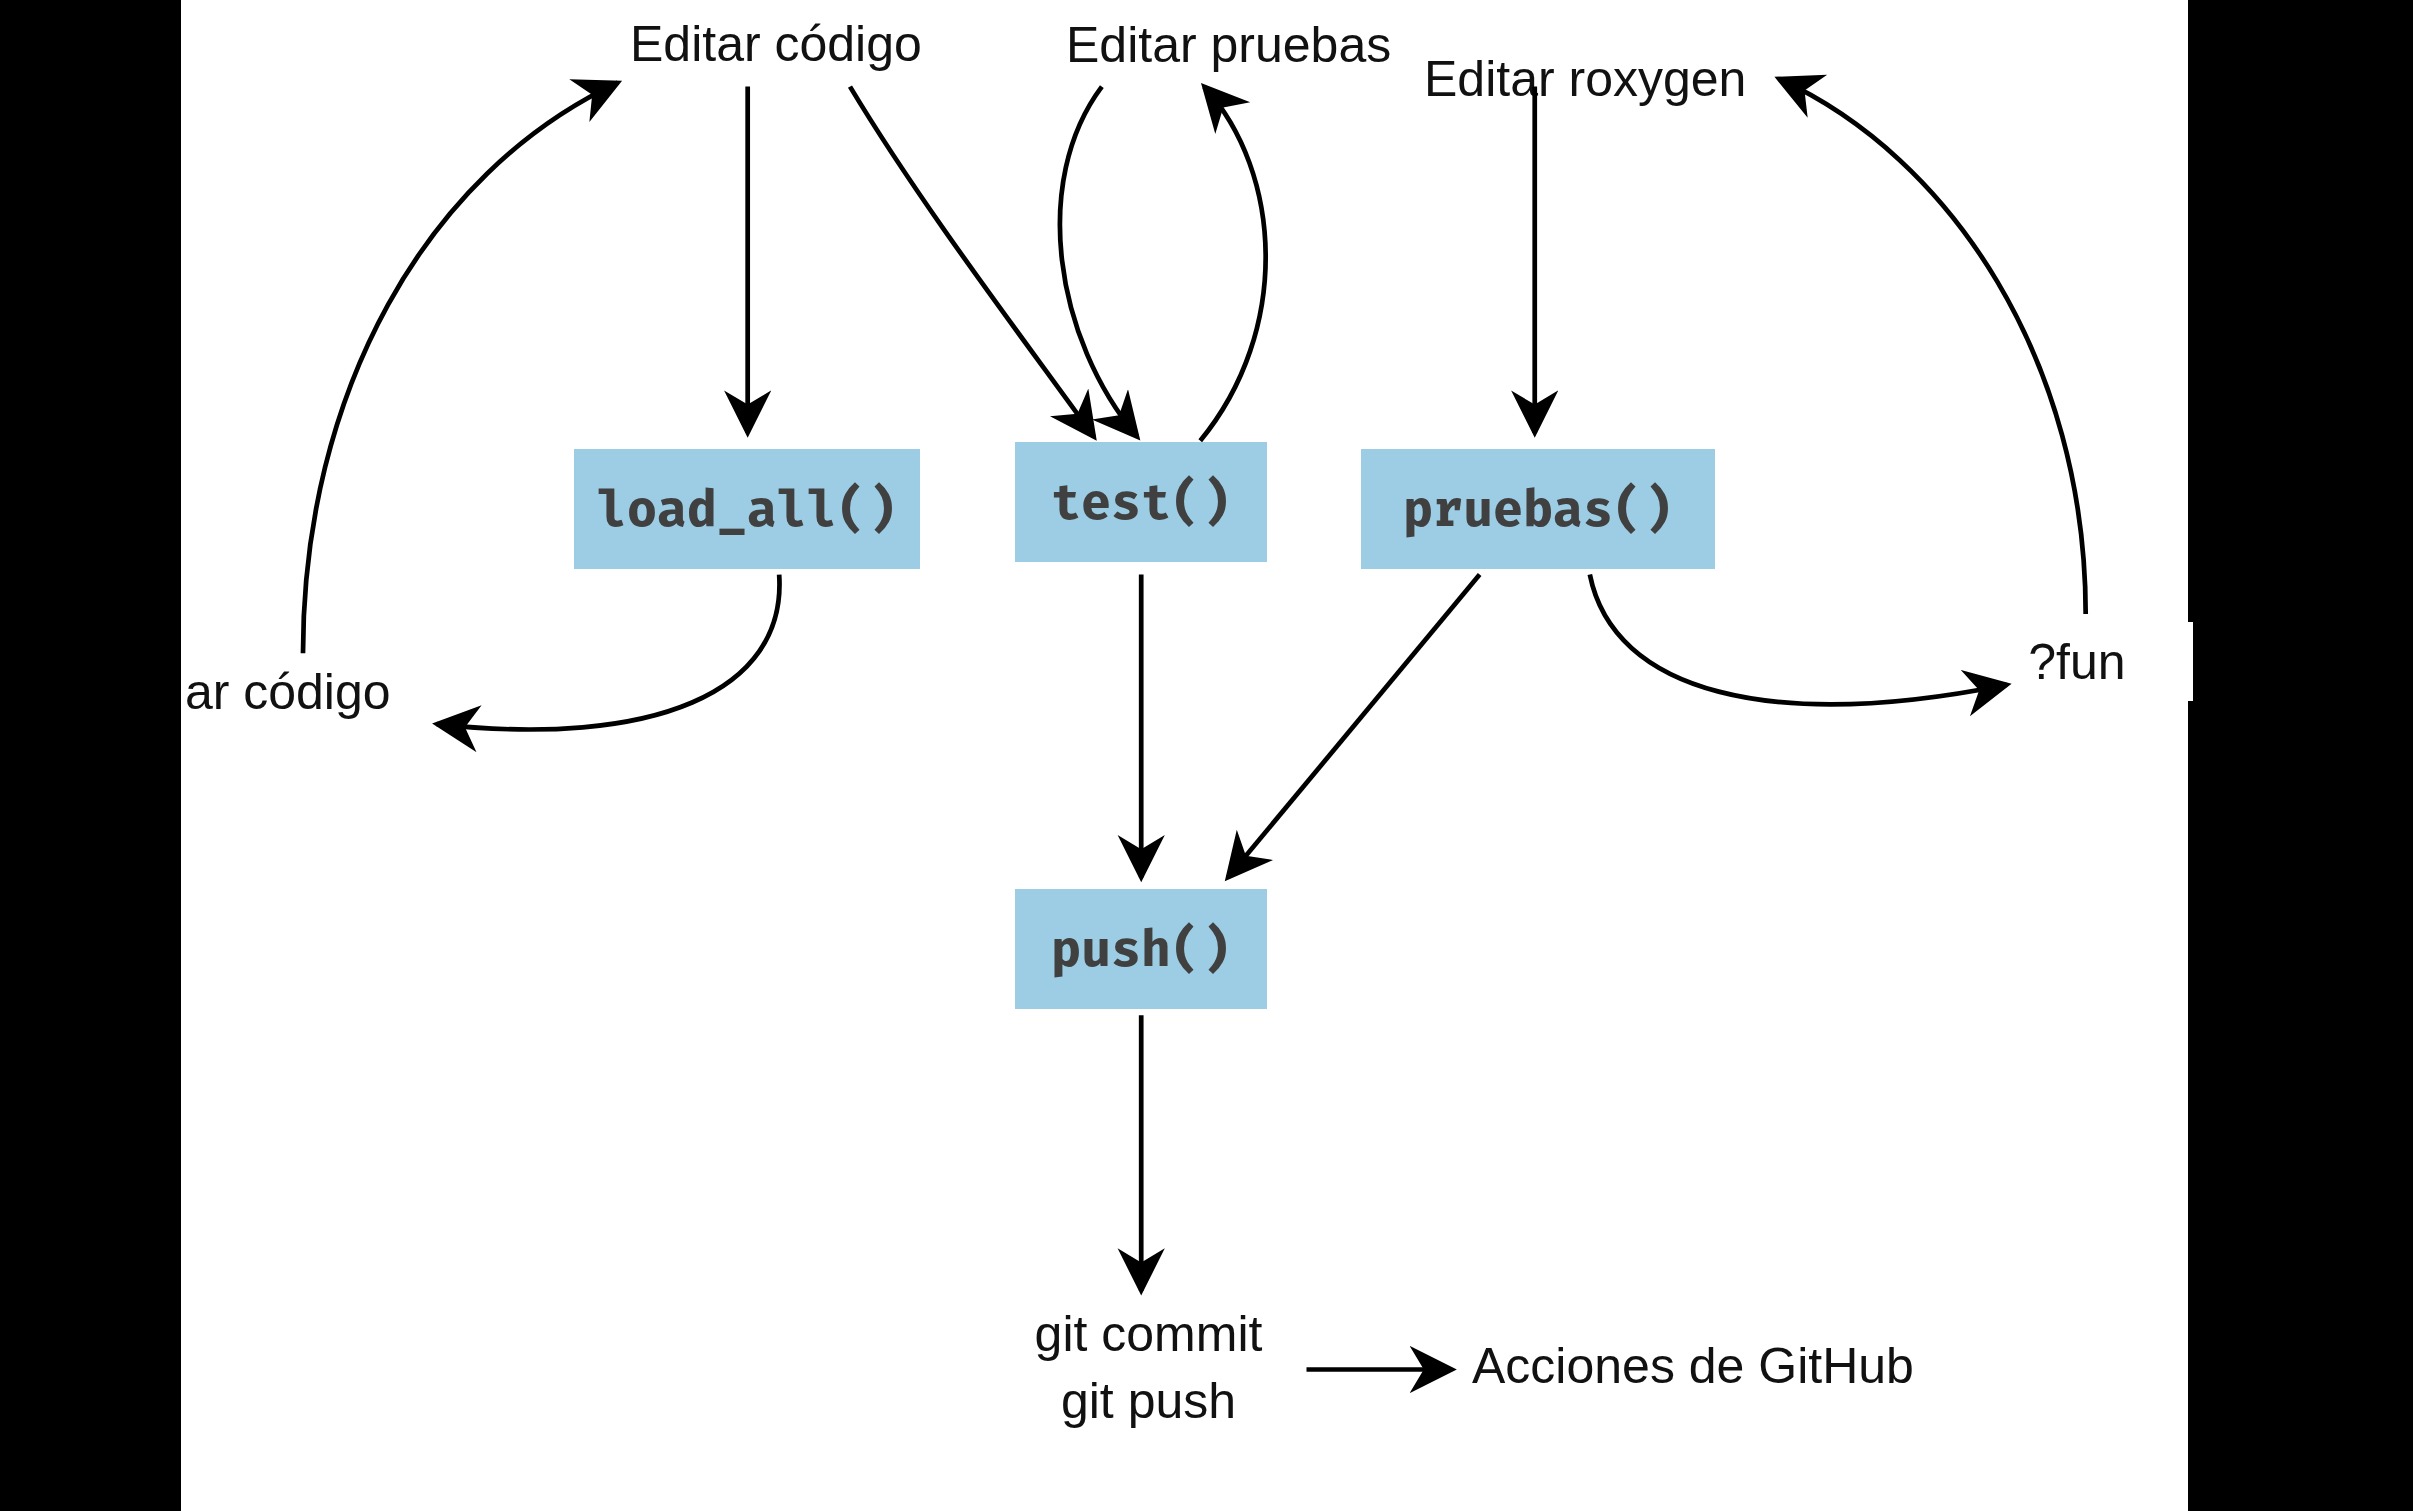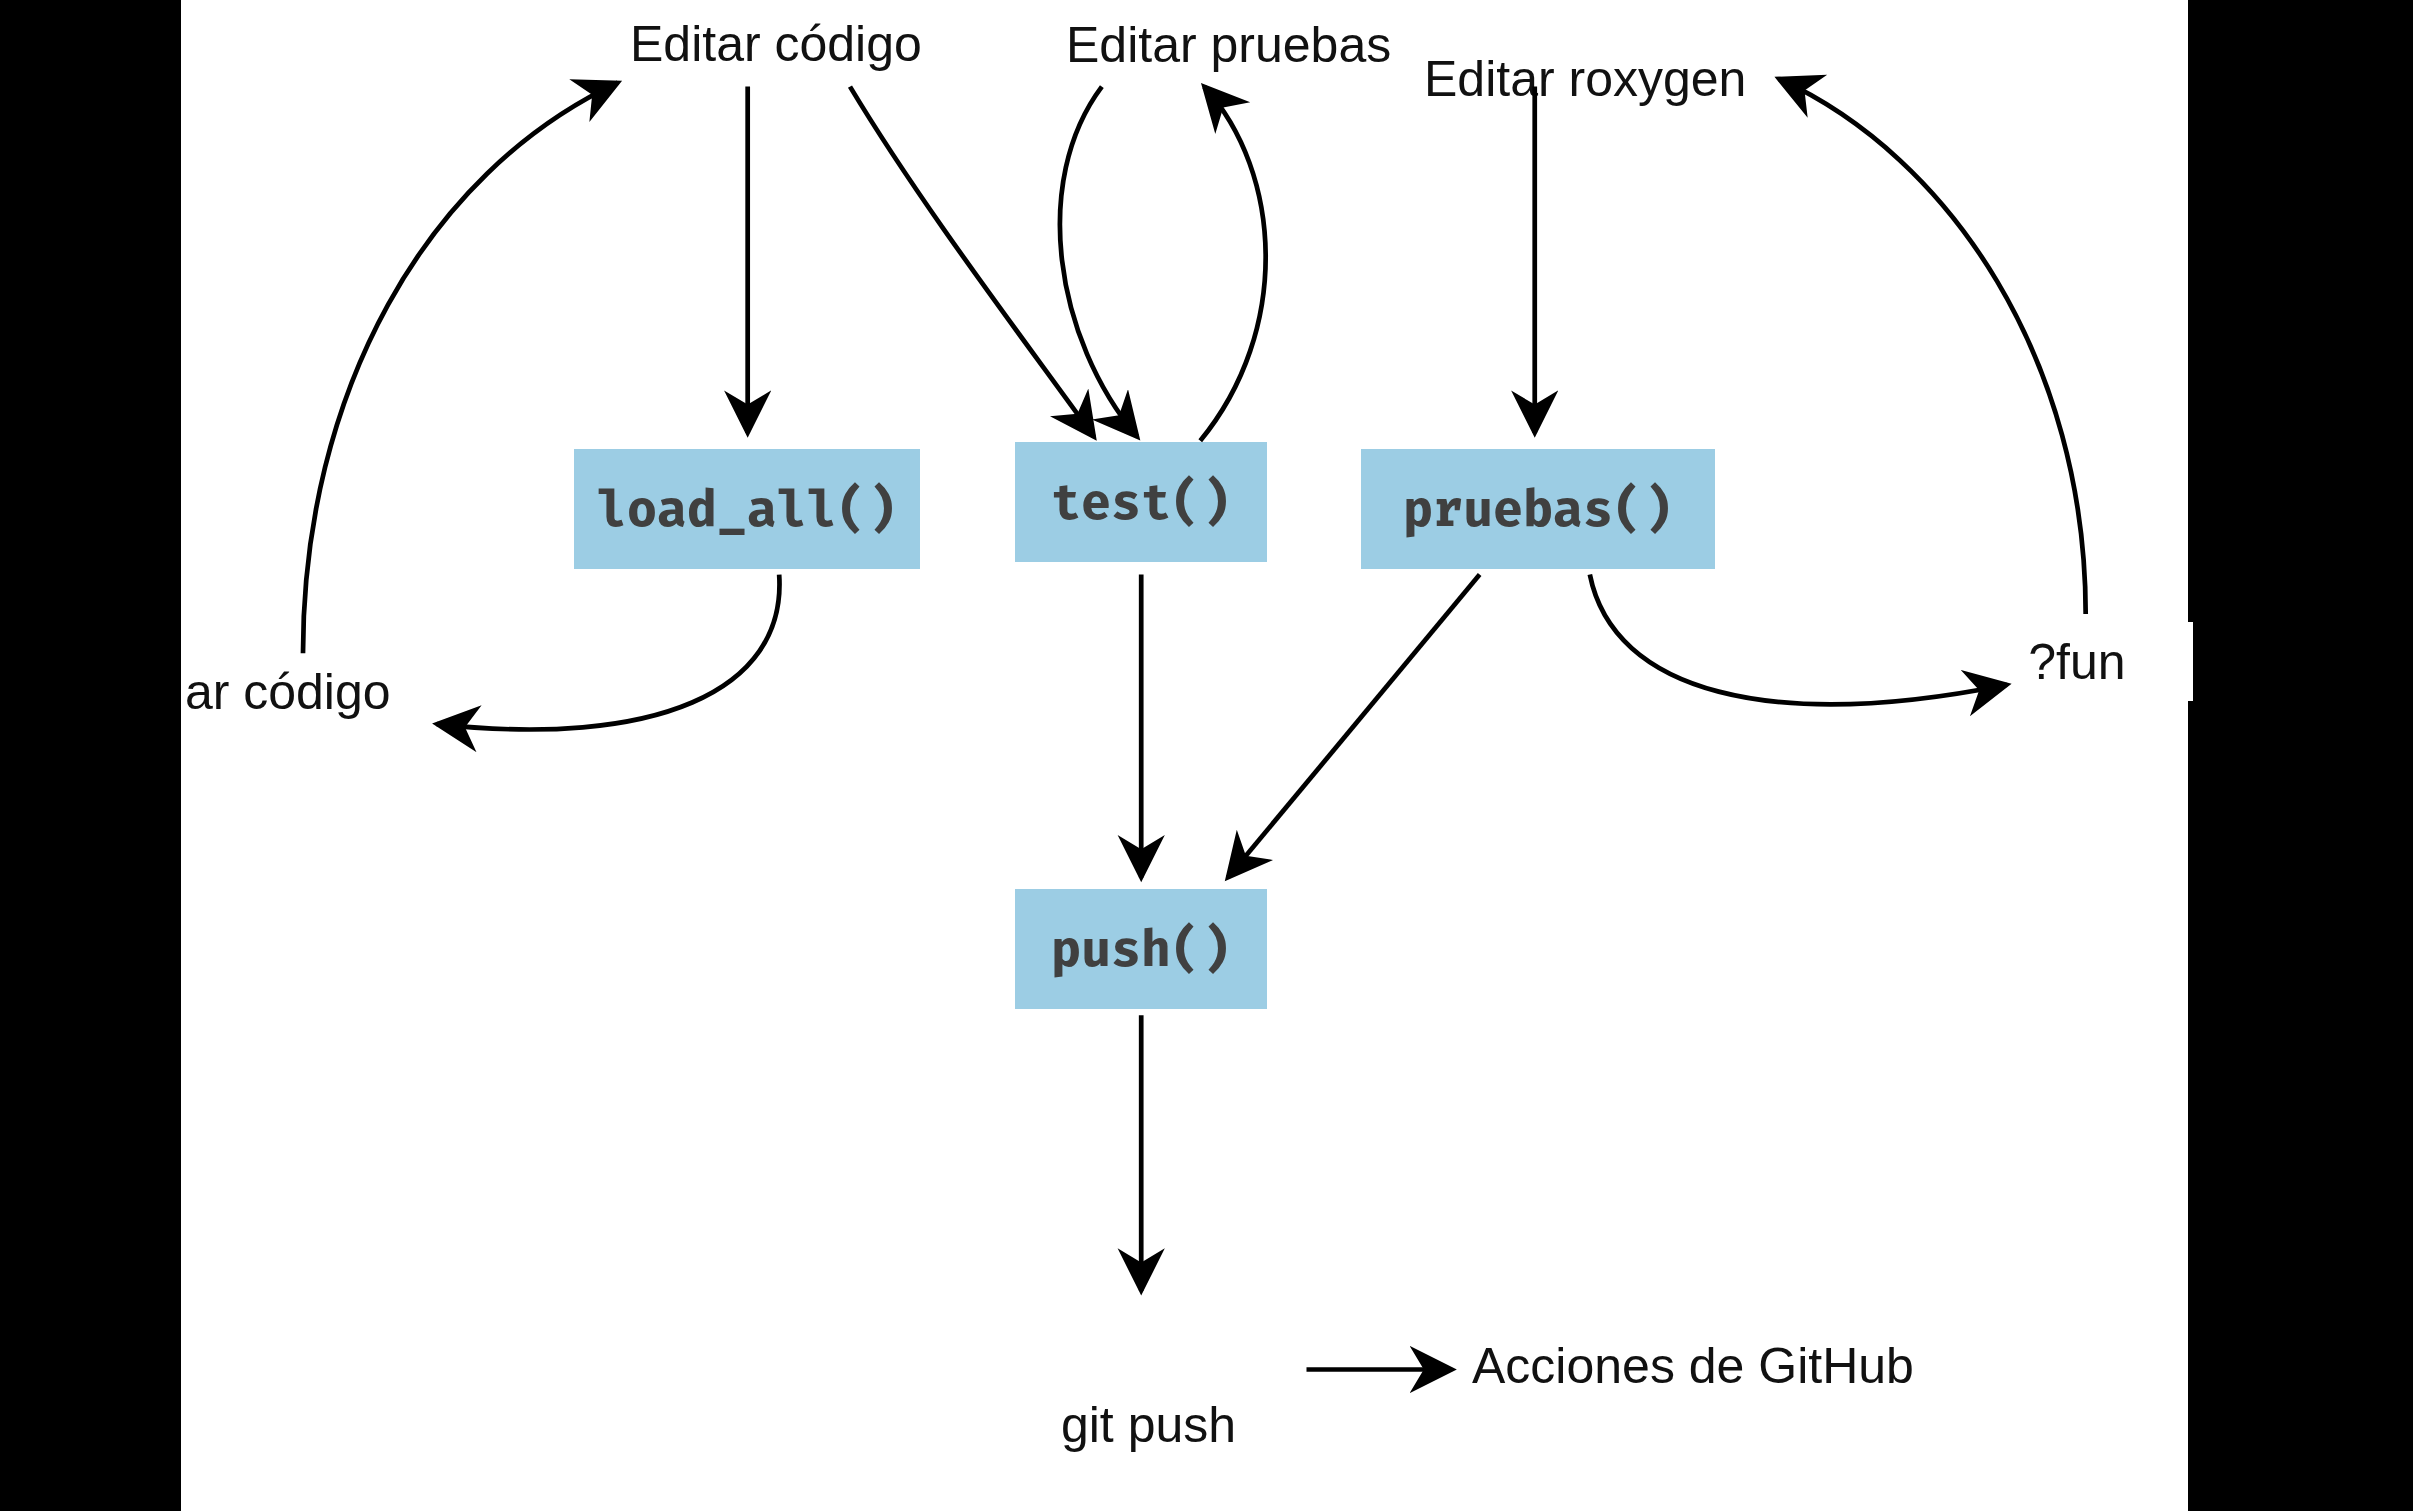--- a/index.html
+++ b/index.html
@@ -75,21 +75,22 @@
 
     <div class="box" style="left:393px; top:449px; width:346px; height:120px;">load_all()</div>
     <div class="box" style="left:834px; top:442px; width:252px; height:120px;">test()</div>
     <div class="box" style="left:1180px; top:449px; width:354px; height:120px;">pruebas()</div>
     <div class="box" style="left:834px; top:889px; width:252px; height:120px;">push()</div>
 
     <div class="label" style="left:3.9px; top:664px;">ar código</div>
 
     <div class="fun-overlay" style="left:1841px; top:622px; width:165px; height:79px;">?fun</div>
 
-    <div class="label center" style="left:826px; top:1373px; width:283px;margin-top:24px;">git push</div>
+    <div class="label center" style="left:826px; top:1306px; width:283px;">git commit</div>
+    <div class="label center" style="left:826px; top:1373px; width:283px;">git push</div>
 
     <div class="label" style="left:1291px; top:1338px;">Acciones de GitHub</div>
 
     <svg class="arrows" viewBox="0 0 2550 1921">
       <defs>
         <marker id="arrowhead" markerWidth="12" markerHeight="12" refX="9" refY="5" orient="auto" markerUnits="strokeWidth">
           <path d="M0,0 L10,5 L0,10 L3,5 Z" fill="#000"></path>
         </marker>
       </defs>
 

